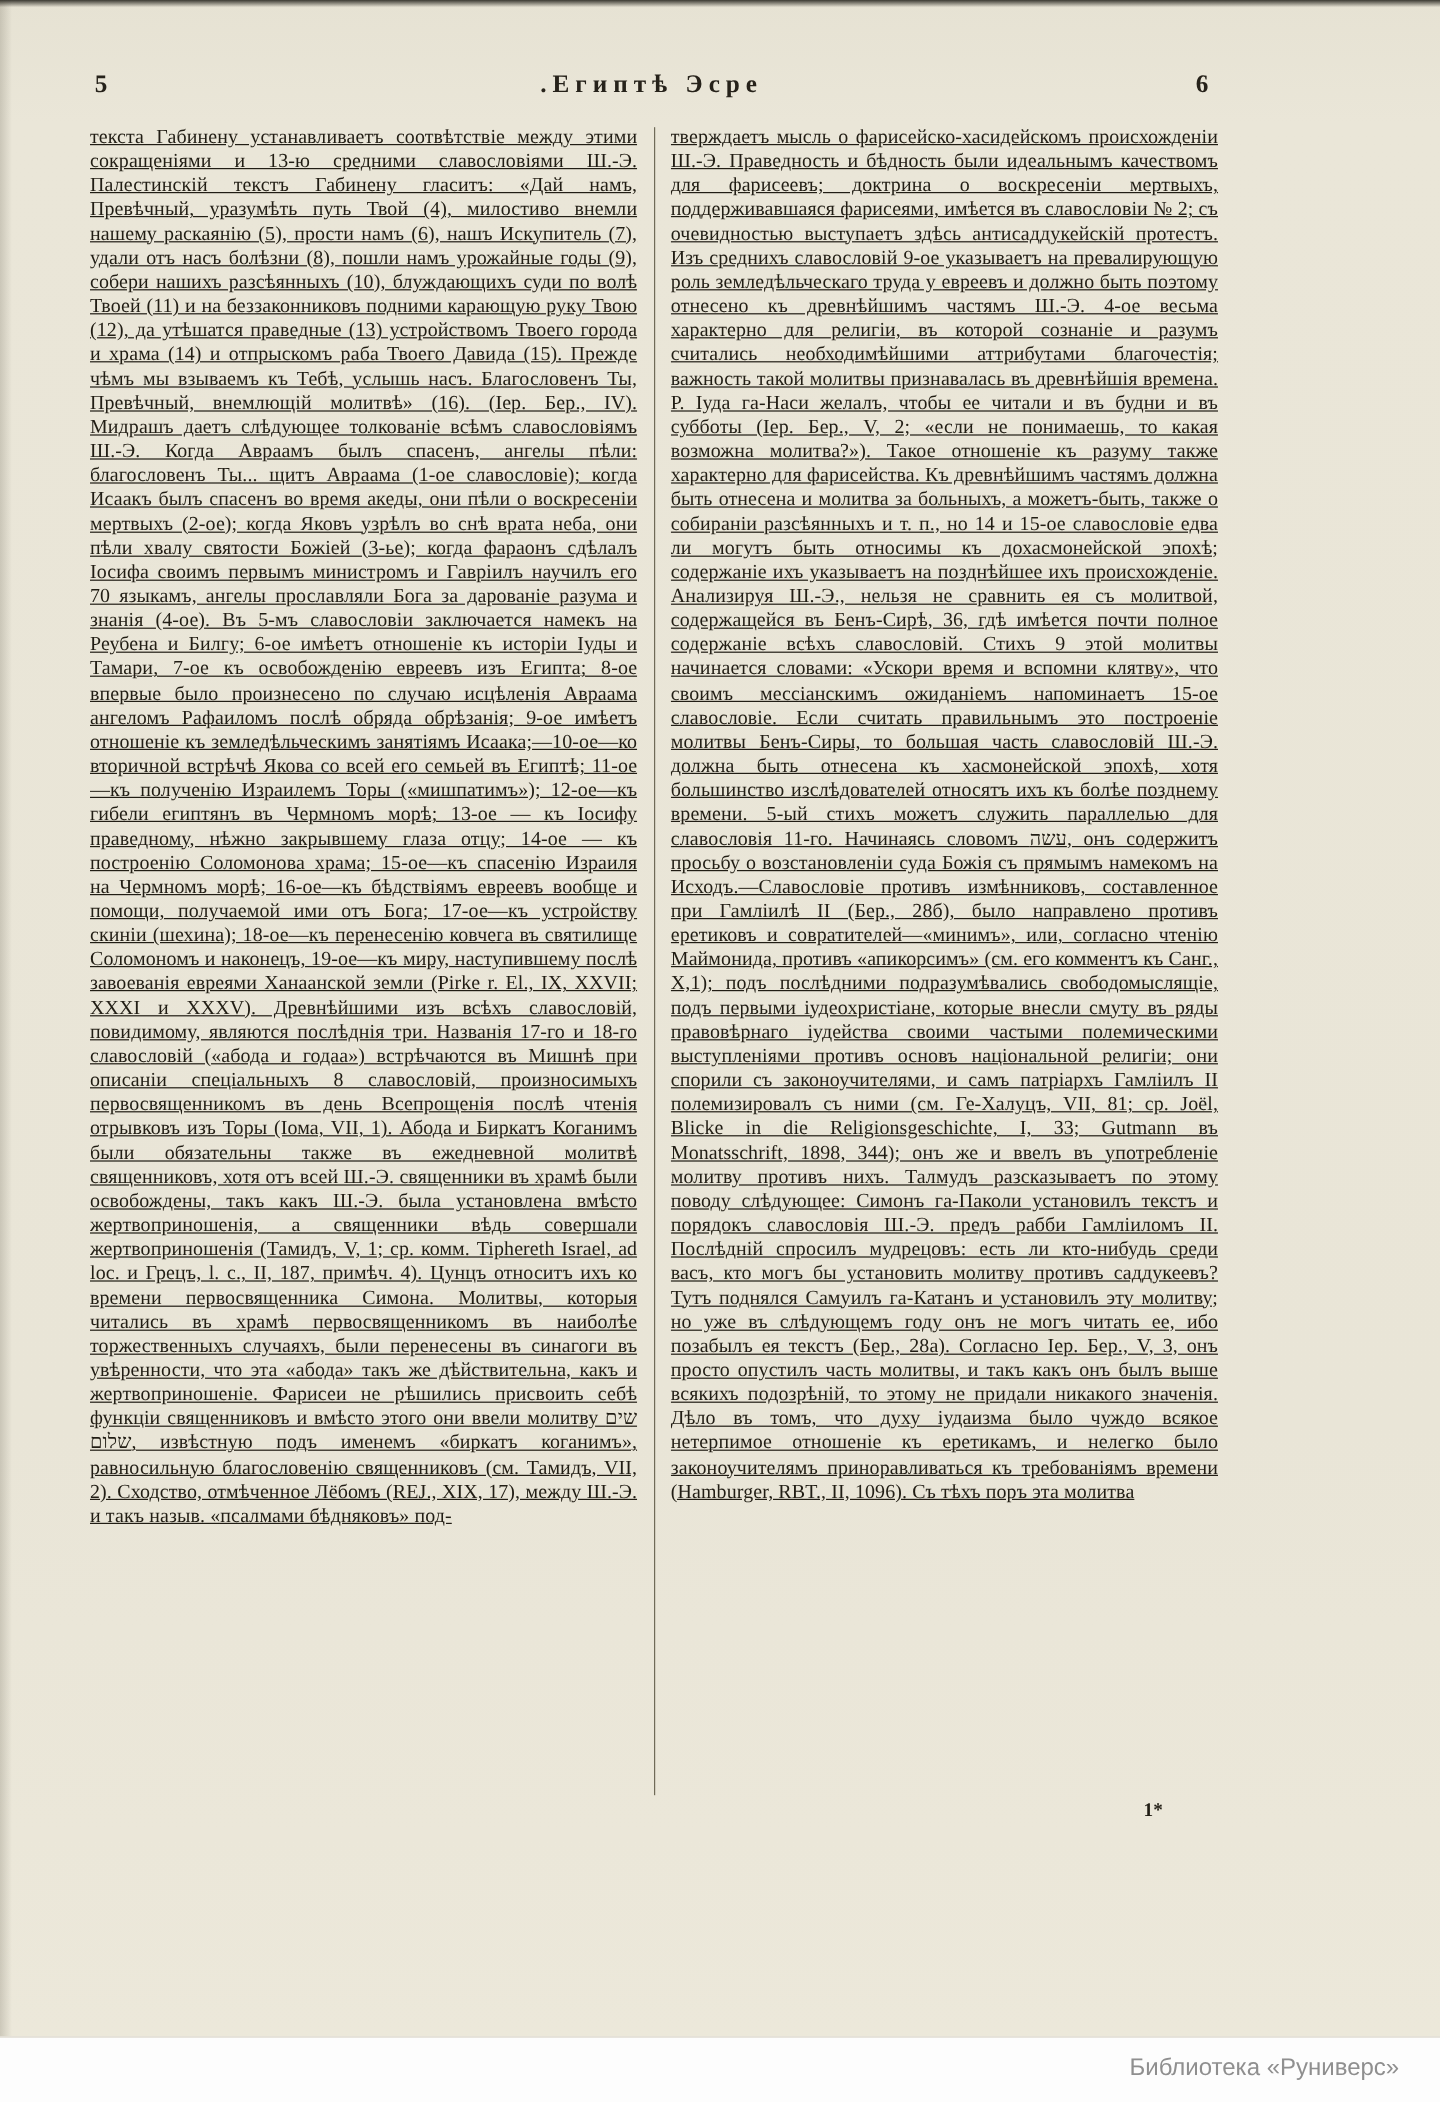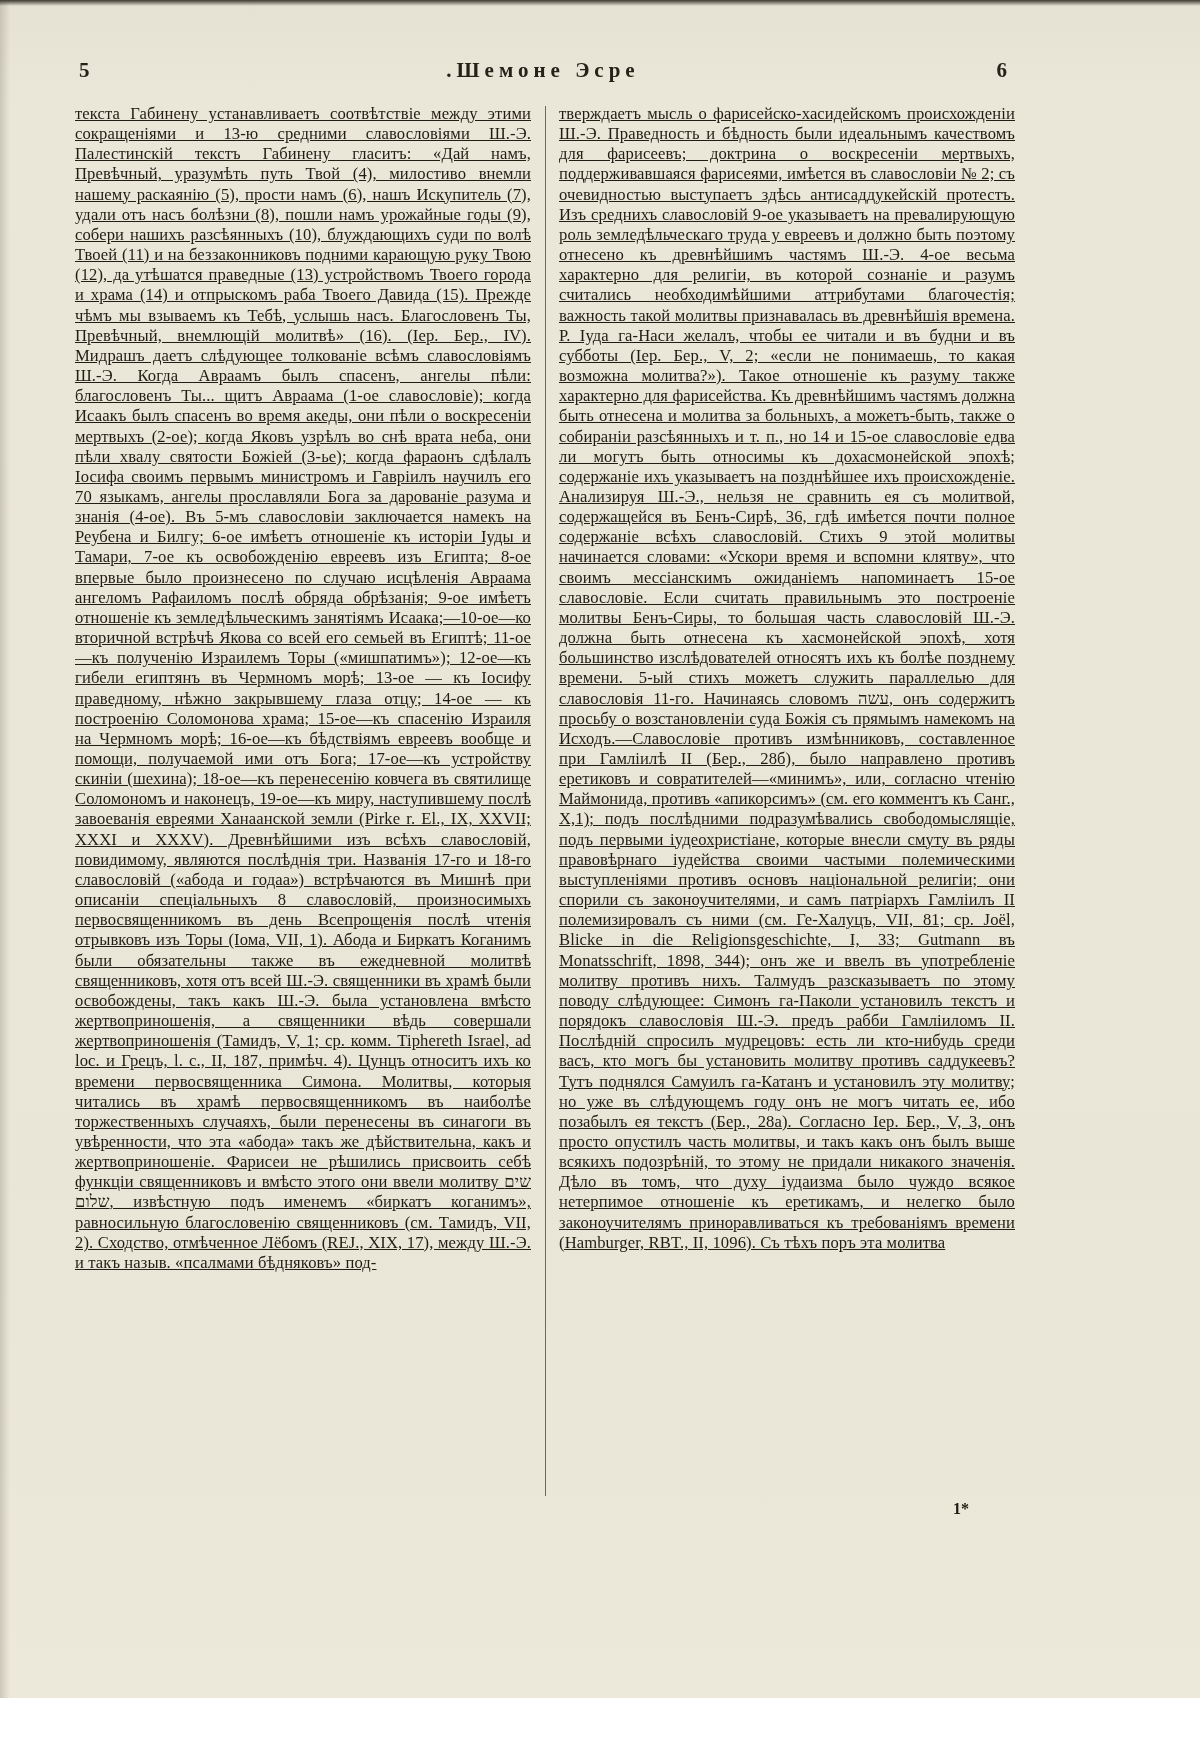--- a/index.html
+++ b/index.html
@@ -109,25 +109,28 @@
 </style>
 </head>
 <body>
 
 <div class="scan">
   <div class="paper"></div>
 
   <div class="content">
     <div class="page-header">
       <span class="pagenum left">5</span>
-      <span class="running-title">.Шемоне Эсре</span>
+      <span class="running-title">.Египтѣ Эсре</span>
       <span class="pagenum right">6</span>
     </div>
 
     <div class="columns">
       <div class="col">текста Габинену устанавливаетъ соотвѣтствіе между этими сокращеніями и 13-ю средними славословіями Ш.-Э. Палестинскій текстъ Габинену гласитъ: «Дай намъ, Превѣчный, уразумѣть путь Твой (4), милостиво внемли нашему раскаянію (5), прости намъ (6), нашъ Искупитель (7), удали отъ насъ болѣзни (8), пошли намъ урожайные годы (9), собери нашихъ разсѣянныхъ (10), блуждающихъ суди по волѣ Твоей (11) и на беззаконниковъ подними карающую руку Твою (12), да утѣшатся праведные (13) устройствомъ Твоего города и храма (14) и отпрыскомъ раба Твоего Давида (15). Прежде чѣмъ мы взываемъ къ Тебѣ, услышь насъ. Благословенъ Ты, Превѣчный, внемлющій молитвѣ» (16). (Іер. Бер., IV). Мидрашъ даетъ слѣдующее толкованіе всѣмъ славословіямъ Ш.-Э. Когда Авраамъ былъ спасенъ, ангелы пѣли: благословенъ Ты... щитъ Авраама (1-ое славословіе); когда Исаакъ былъ спасенъ во время акеды, они пѣли о воскресеніи мертвыхъ (2-ое); когда Яковъ узрѣлъ во снѣ врата неба, они пѣли хвалу святости Божіей (3-ье); когда фараонъ сдѣлалъ Іосифа своимъ первымъ министромъ и Гавріилъ научилъ его 70 языкамъ, ангелы прославляли Бога за дарованіе разума и знанія (4-ое). Въ 5-мъ славословіи заключается намекъ на Реубена и Билгу; 6-ое имѣетъ отношеніе къ исторіи Іуды и Тамари, 7-ое къ освобожденію евреевъ изъ Египта; 8-ое впервые было произнесено по случаю исцѣленія Авраама ангеломъ Рафаиломъ послѣ обряда обрѣзанія; 9-ое имѣетъ отношеніе къ земледѣльческимъ занятіямъ Исаака;—10-ое—ко вторичной встрѣчѣ Якова со всей его семьей въ Египтѣ; 11-ое—къ полученію Израилемъ Торы («мишпатимъ»); 12-ое—къ гибели египтянъ въ Чермномъ морѣ; 13-ое — къ Іосифу праведному, нѣжно закрывшему глаза отцу; 14-ое — къ построенію Соломонова храма; 15-ое—къ спасенію Израиля на Чермномъ морѣ; 16-ое—къ бѣдствіямъ евреевъ вообще и помощи, получаемой ими отъ Бога; 17-ое—къ устройству скиніи (шехина); 18-ое—къ перенесенію ковчега въ святилище Соломономъ и наконецъ, 19-ое—къ миру, наступившему послѣ завоеванія евреями Ханаанской земли (Pirke r. El., IX, XXVII; XXXI и XXXV). Древнѣйшими изъ всѣхъ славословій, повидимому, являются послѣднія три. Названія 17-го и 18-го славословій («абода и годаа») встрѣчаются въ Мишнѣ при описаніи спеціальныхъ 8 славословій, произносимыхъ первосвященникомъ въ день Всепрощенія послѣ чтенія отрывковъ изъ Торы (Іома, VII, 1). Абода и Биркатъ Коганимъ были обязательны также въ ежедневной молитвѣ священниковъ, хотя отъ всей Ш.-Э. священники въ храмѣ были освобождены, такъ какъ Ш.-Э. была установлена вмѣсто жертвоприношенія, а священники вѣдь совершали жертвоприношенія (Тамидъ, V, 1; ср. комм. Tiphereth Israel, ad loc. и Грецъ, l. c., II, 187, примѣч. 4). Цунцъ относитъ ихъ ко времени первосвященника Симона. Молитвы, которыя читались въ храмѣ первосвященникомъ въ наиболѣе торжественныхъ случаяхъ, были перенесены въ синагоги въ увѣренности, что эта «абода» такъ же дѣйствительна, какъ и жертвоприношеніе. Фарисеи не рѣшились присвоить себѣ функціи священниковъ и вмѣсто этого они ввели молитву שים שלום, извѣстную подъ именемъ «биркатъ коганимъ», равносильную благословенію священниковъ (см. Тамидъ, VII, 2). Сходство, отмѣченное Лёбомъ (REJ., XIX, 17), между Ш.-Э. и такъ назыв. «псалмами бѣдняковъ» под-</div>
       <div class="divider"></div>
       <div class="col">тверждаетъ мысль о фарисейско-хасидейскомъ происхожденіи Ш.-Э. Праведность и бѣдность были идеальнымъ качествомъ для фарисеевъ; доктрина о воскресеніи мертвыхъ, поддерживавшаяся фарисеями, имѣется въ славословіи № 2; съ очевидностью выступаетъ здѣсь антисаддукейскій протестъ. Изъ среднихъ славословій 9-ое указываетъ на превалирующую роль земледѣльческаго труда у евреевъ и должно быть поэтому отнесено къ древнѣйшимъ частямъ Ш.-Э. 4-ое весьма характерно для религіи, въ которой сознаніе и разумъ считались необходимѣйшими аттрибутами благочестія; важность такой молитвы признавалась въ древнѣйшія времена. Р. Іуда га-Наси желалъ, чтобы ее читали и въ будни и въ субботы (Іер. Бер., V, 2; «если не понимаешь, то какая возможна молитва?»). Такое отношеніе къ разуму также характерно для фарисейства. Къ древнѣйшимъ частямъ должна быть отнесена и молитва за больныхъ, а можетъ-быть, также о собираніи разсѣянныхъ и т. п., но 14 и 15-ое славословіе едва ли могутъ быть относимы къ дохасмонейской эпохѣ; содержаніе ихъ указываетъ на позднѣйшее ихъ происхожденіе. Анализируя Ш.-Э., нельзя не сравнить ея съ молитвой, содержащейся въ Бенъ-Сирѣ, 36, гдѣ имѣется почти полное содержаніе всѣхъ славословій. Стихъ 9 этой молитвы начинается словами: «Ускори время и вспомни клятву», что своимъ мессіанскимъ ожиданіемъ напоминаетъ 15-ое славословіе. Если считать правильнымъ это построеніе молитвы Бенъ-Сиры, то большая часть славословій Ш.-Э. должна быть отнесена къ хасмонейской эпохѣ, хотя большинство изслѣдователей относятъ ихъ къ болѣе позднему времени. 5-ый стихъ можетъ служить параллелью для славословія 11-го. Начинаясь словомъ עשה, онъ содержитъ просьбу о возстановленіи суда Божія съ прямымъ намекомъ на Исходъ.—Славословіе противъ измѣнниковъ, составленное при Гамліилѣ II (Бер., 28б), было направлено противъ еретиковъ и совратителей—«минимъ», или, согласно чтенію Маймонида, противъ «апикорсимъ» (см. его комментъ къ Санг., X,1); подъ послѣдними подразумѣвались свободомыслящіе, подъ первыми іудеохристіане, которые внесли смуту въ ряды правовѣрнаго іудейства своими частыми полемическими выступленіями противъ основъ національной религіи; они спорили съ законоучителями, и самъ патріархъ Гамліилъ II полемизировалъ съ ними (см. Ге-Халуцъ, VII, 81; ср. Joël, Blicke in die Religionsgeschichte, I, 33; Gutmann въ Monatsschrift, 1898, 344); онъ же и ввелъ въ употребленіе молитву противъ нихъ. Талмудъ разсказываетъ по этому поводу слѣдующее: Симонъ га-Паколи установилъ текстъ и порядокъ славословія Ш.-Э. предъ рабби Гамліиломъ II. Послѣдній спросилъ мудрецовъ: есть ли кто-нибудь среди васъ, кто могъ бы установить молитву противъ саддукеевъ? Тутъ поднялся Самуилъ га-Катанъ и установилъ эту молитву; но уже въ слѣдующемъ году онъ не могъ читать ее, ибо позабылъ ея текстъ (Бер., 28а). Согласно Іер. Бер., V, 3, онъ просто опустилъ часть молитвы, и такъ какъ онъ былъ выше всякихъ подозрѣній, то этому не придали никакого значенія. Дѣло въ томъ, что духу іудаизма было чуждо всякое нетерпимое отношеніе къ еретикамъ, и нелегко было законоучителямъ приноравливаться къ требованіямъ времени (Hamburger, RBT., II, 1096). Съ тѣхъ поръ эта молитва</div>
       <div class="sig">1*</div>
     </div>
   </div>
 
+  <div class="bottom-strip">
+    <span class="watermark">Библиотека «Руниверс»</span>
+  </div>
 </div>
 
 </body></html>

